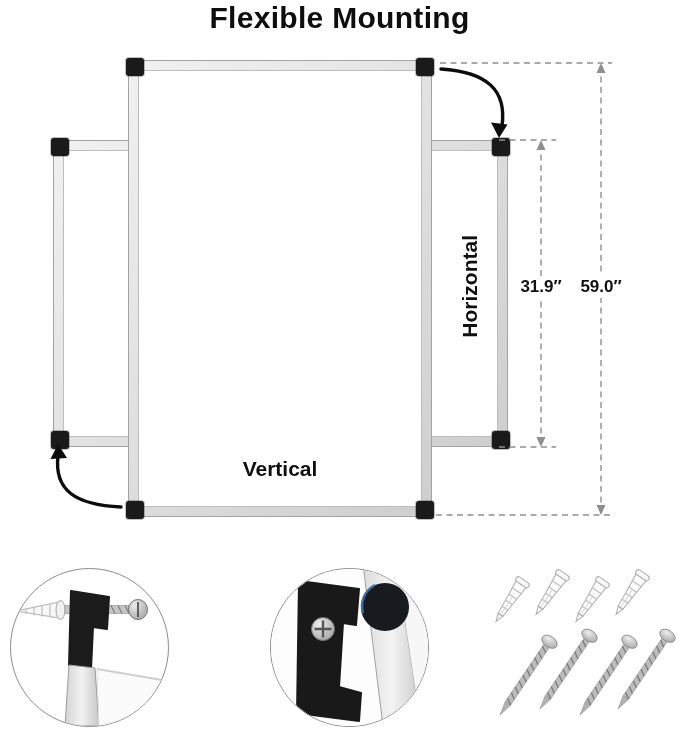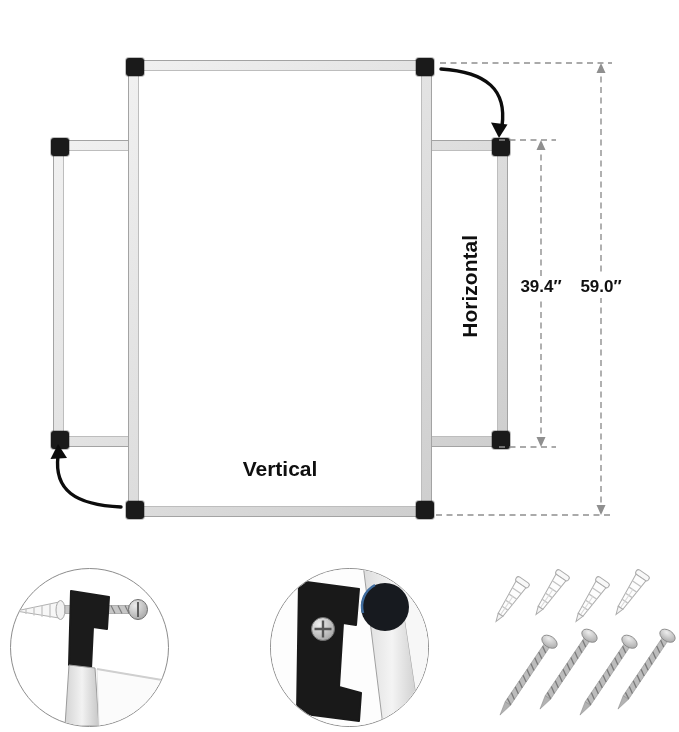--- a/index.html
+++ b/index.html
@@ -53,20 +53,21 @@
   .detail-left  { left:10px;  top:568px; }
   .detail-right { left:270px; top:568px; }
   .detail-circle svg { position:absolute; inset:0; }
   .hardware-svg { position:absolute; left:494px; top:564px; z-index:2; }
 </style>
 </head>
 <body>
 
 <div class="stage">
 
+  <div class="title">Flexible Mounting</div>
 
   <div class="board board-h">
     <div class="surface"></div>
     <div class="corner tl"></div>
     <div class="corner tr"></div>
     <div class="corner bl"></div>
     <div class="corner br"></div>
   </div>
 
   <div class="board board-v">
@@ -97,21 +98,21 @@
       <polygon points="499,138 491,122.5 507.5,124.5" fill="#0c0c0c"></polygon>
       <path d="M121 507 C75 505 54 490 58 456" fill="none" stroke="#0c0c0c" stroke-width="3.4" stroke-linecap="round"></path>
       <polygon points="58,444 50.5,459 67,458" fill="#0c0c0c"></polygon>
     </g>
   </svg>
 
   <div class="lbl lbl-vertical">Vertical</div>
   <div class="lbl lbl-horizontal-wrap">
     <span class="vtext">Horizontal</span>
   </div>
-  <div class="dim dim-39">39.4″</div>
+  <div class="dim dim-39">31.9″</div>
   <div class="dim dim-70">59.0″</div>
 
   <div class="detail-circle detail-left">
     <svg viewBox="0 0 157 157">
       <defs>
         <linearGradient id="fg1" x1="0" y1="0" x2="1" y2="0">
           <stop offset="0" stop-color="#d4d4d4"></stop>
             <stop offset=".5" stop-color="#f2f2f2"></stop>
           <stop offset="1" stop-color="#c7c7c7"></stop>
         </linearGradient>

